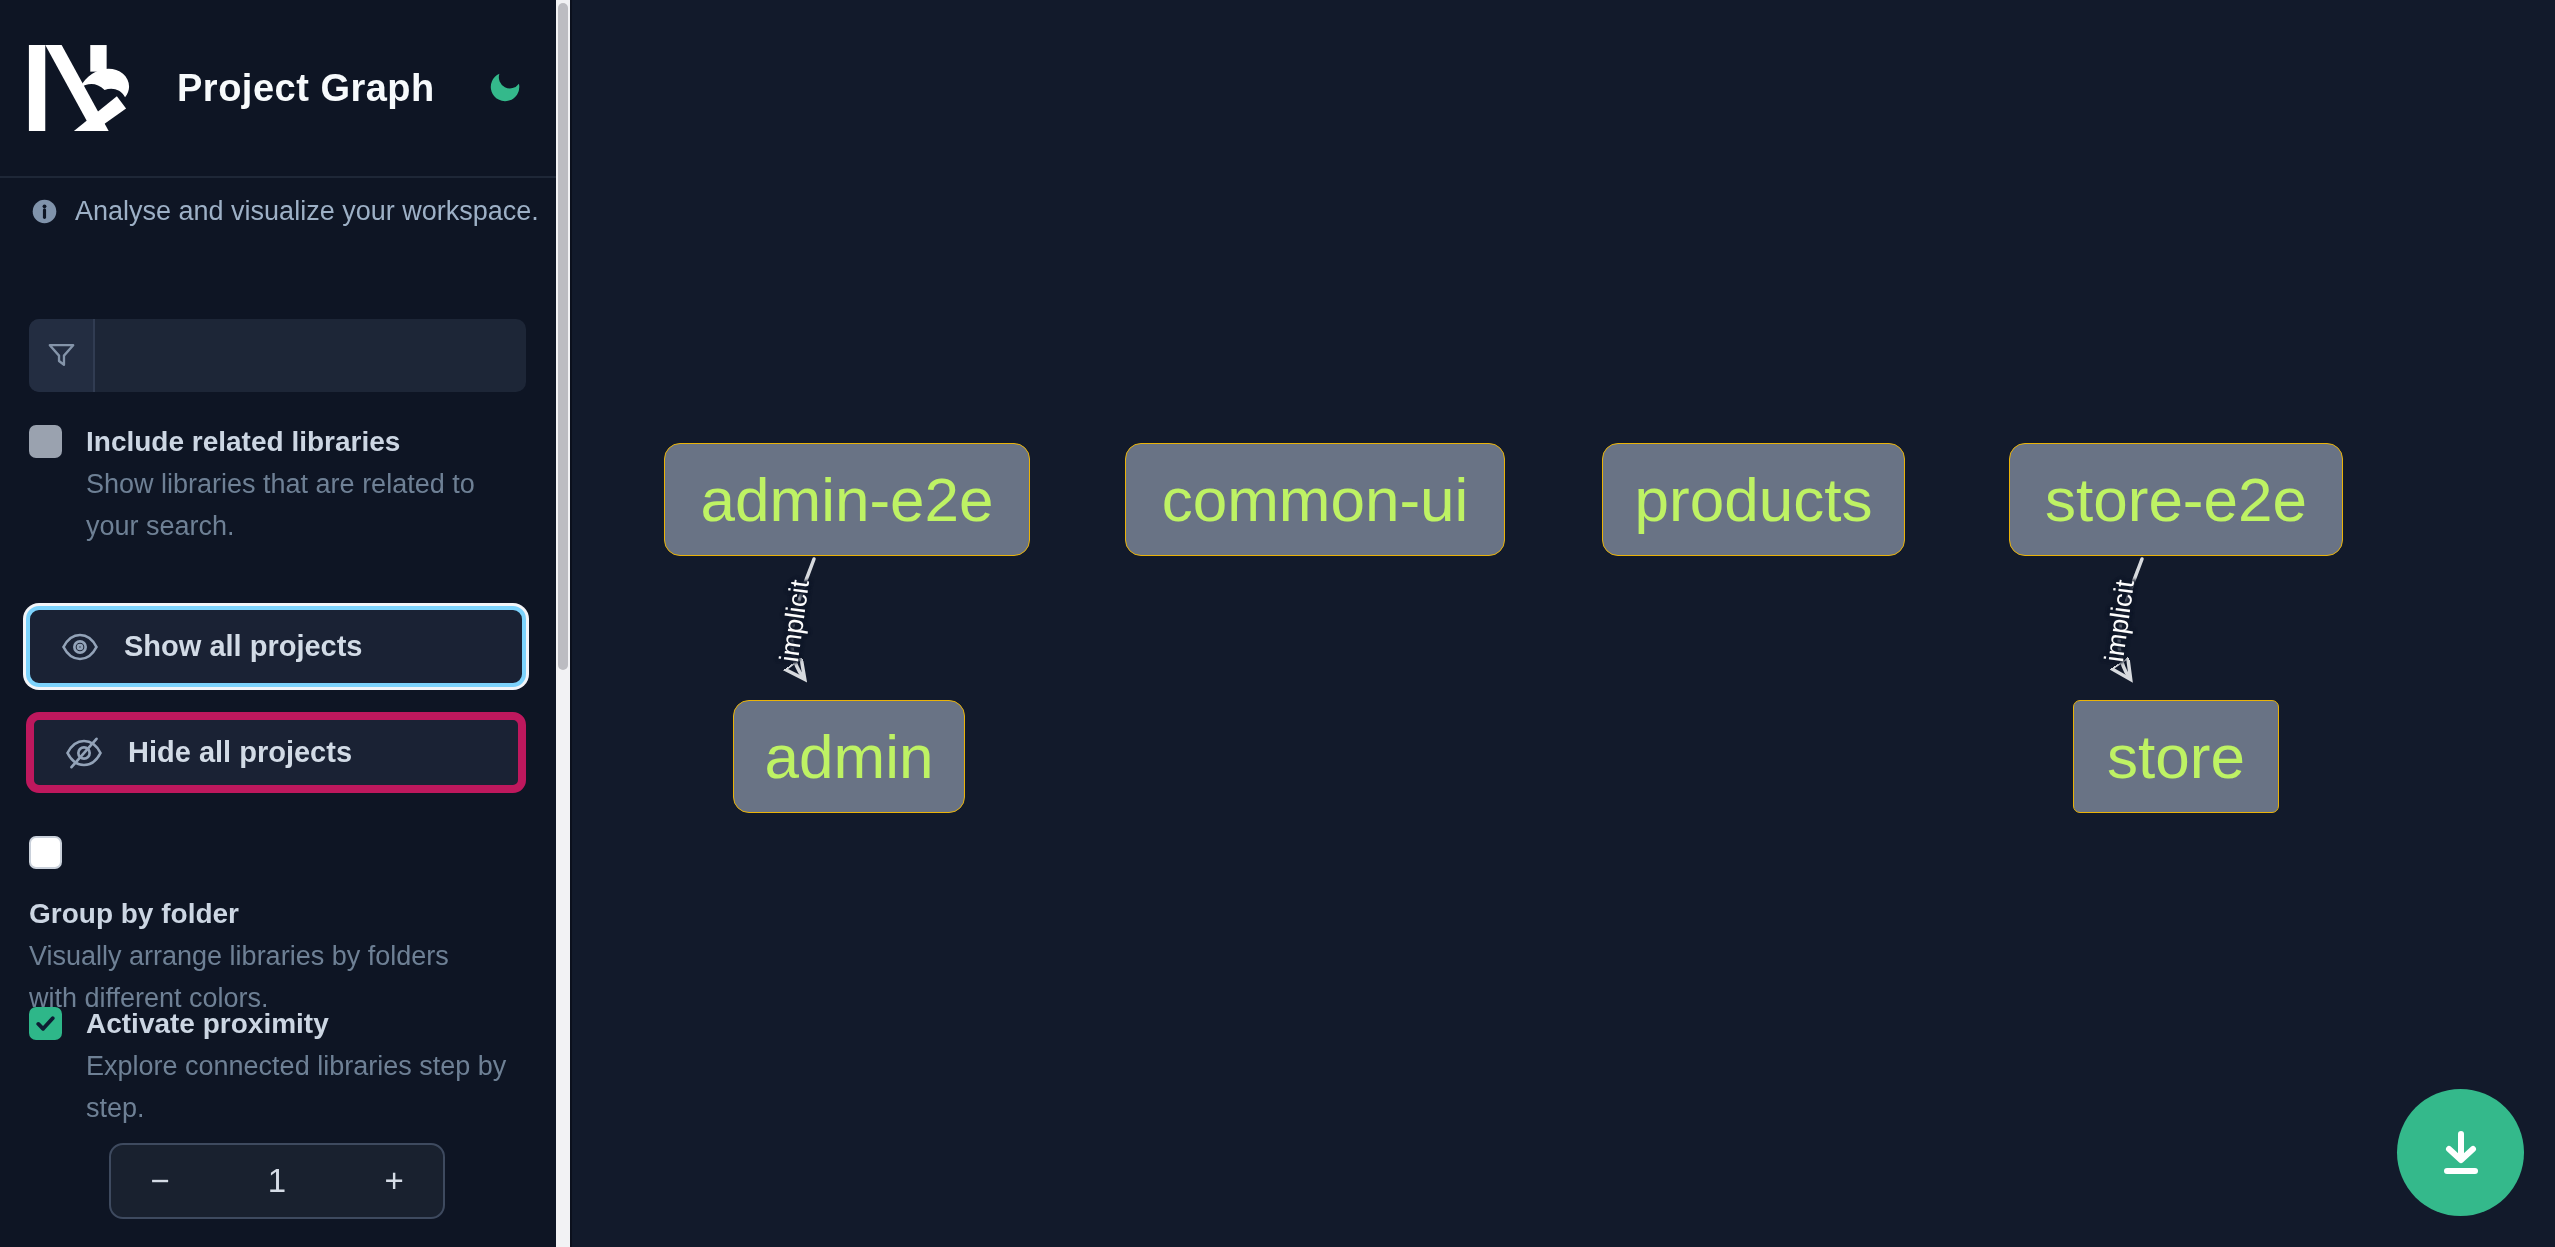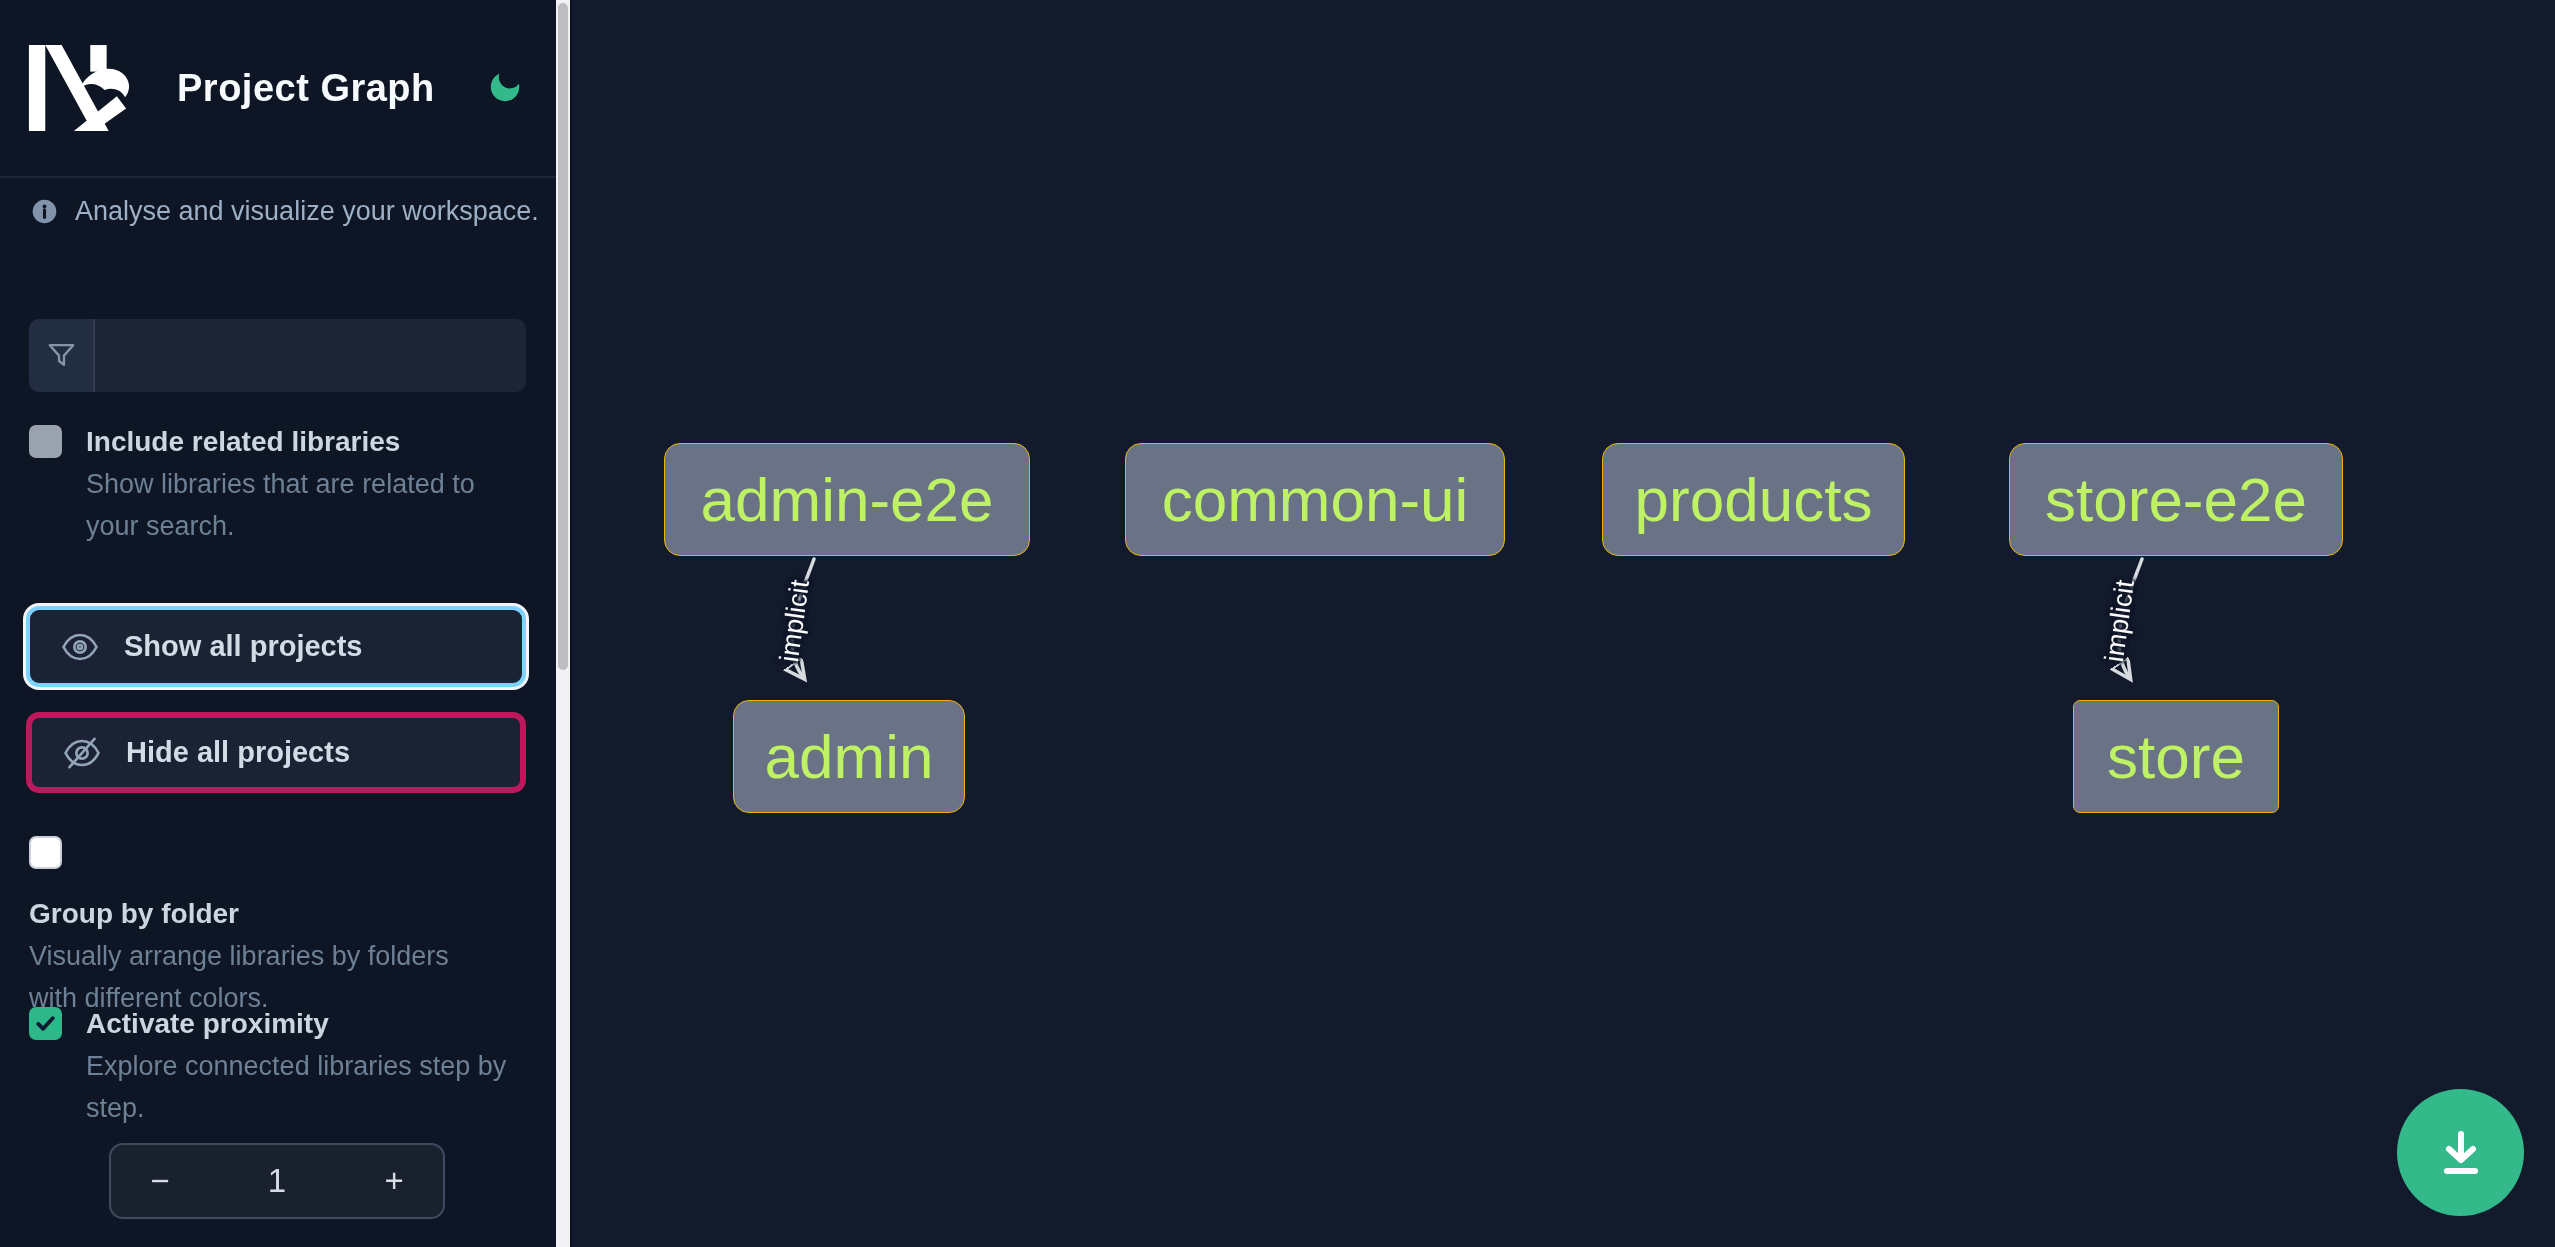--- a/index.html
+++ b/index.html
@@ -86,21 +86,21 @@
   }
   .sb-btn svg { width:40px; height:40px; flex:none; }
   .btn-show {
     top:606px;
     border:4px solid #7dd3fc;
     box-shadow:0 0 0 3px #f3f5f8;
     text-align:center;
   }
   .btn-hide {
     top:712px;
-    border:6px solid #be185d;
+    border:8px solid #be185d;
   }
 
   .stepper {
     position:absolute; left:109px; top:1143px; width:336px; height:76px;
     background:#19212f;
     border:2px solid #3e4a5f; border-radius:14px;
     display:flex; overflow:hidden;
   }
   .stepper .cell {
     display:flex; align-items:center; justify-content:center;

